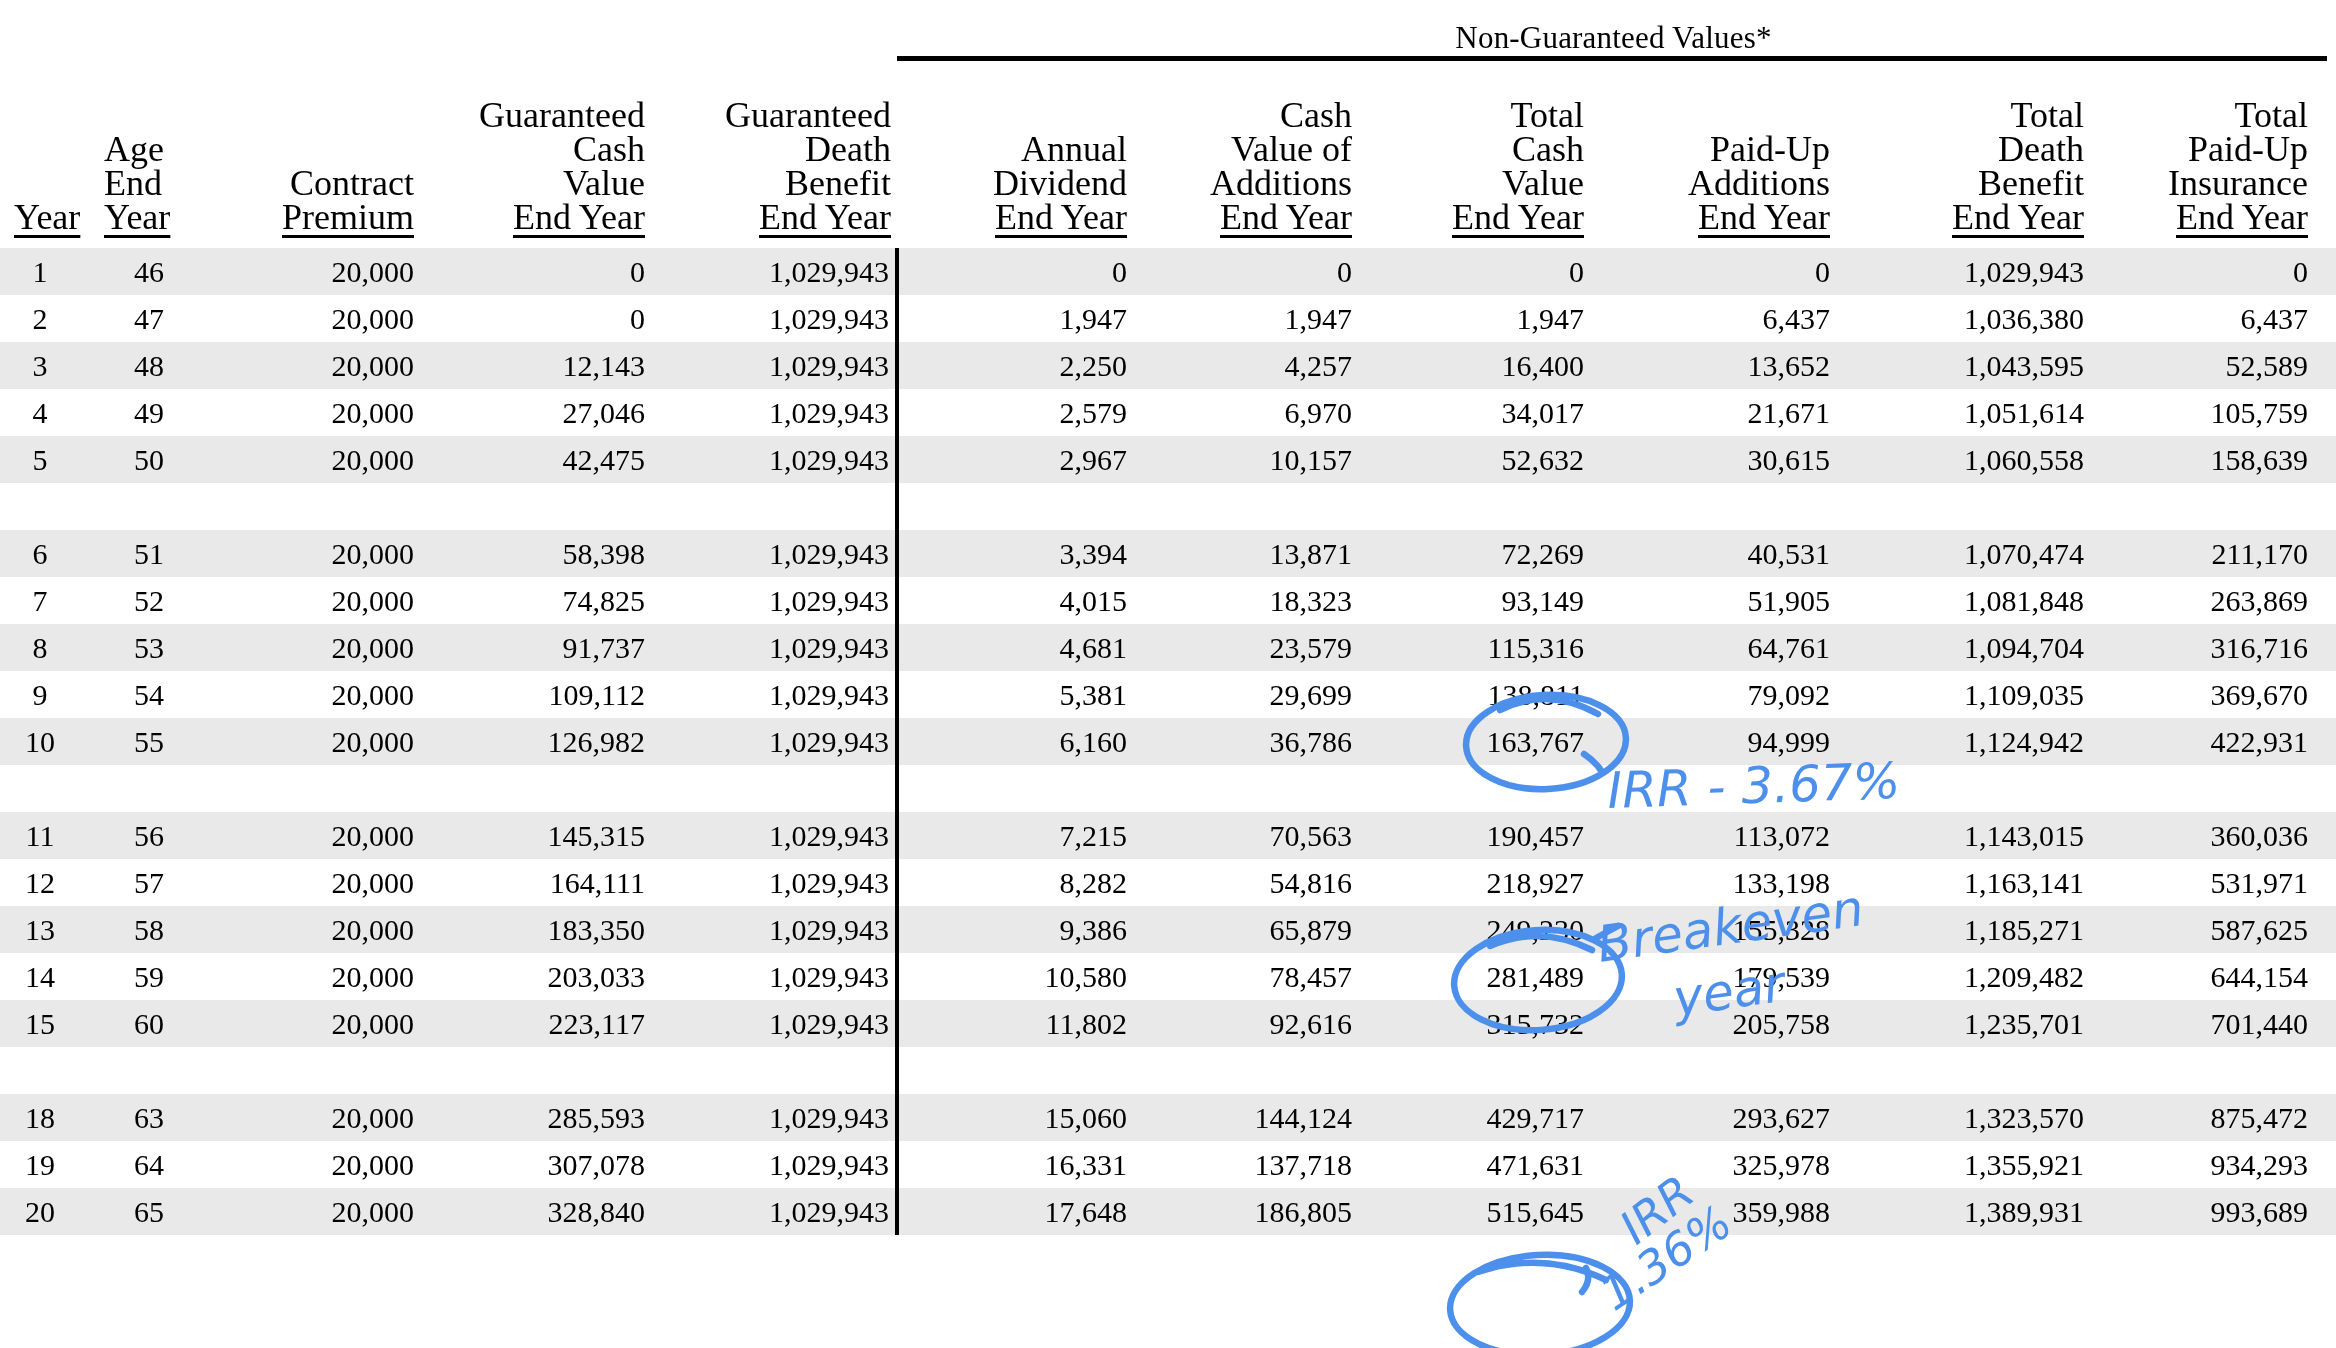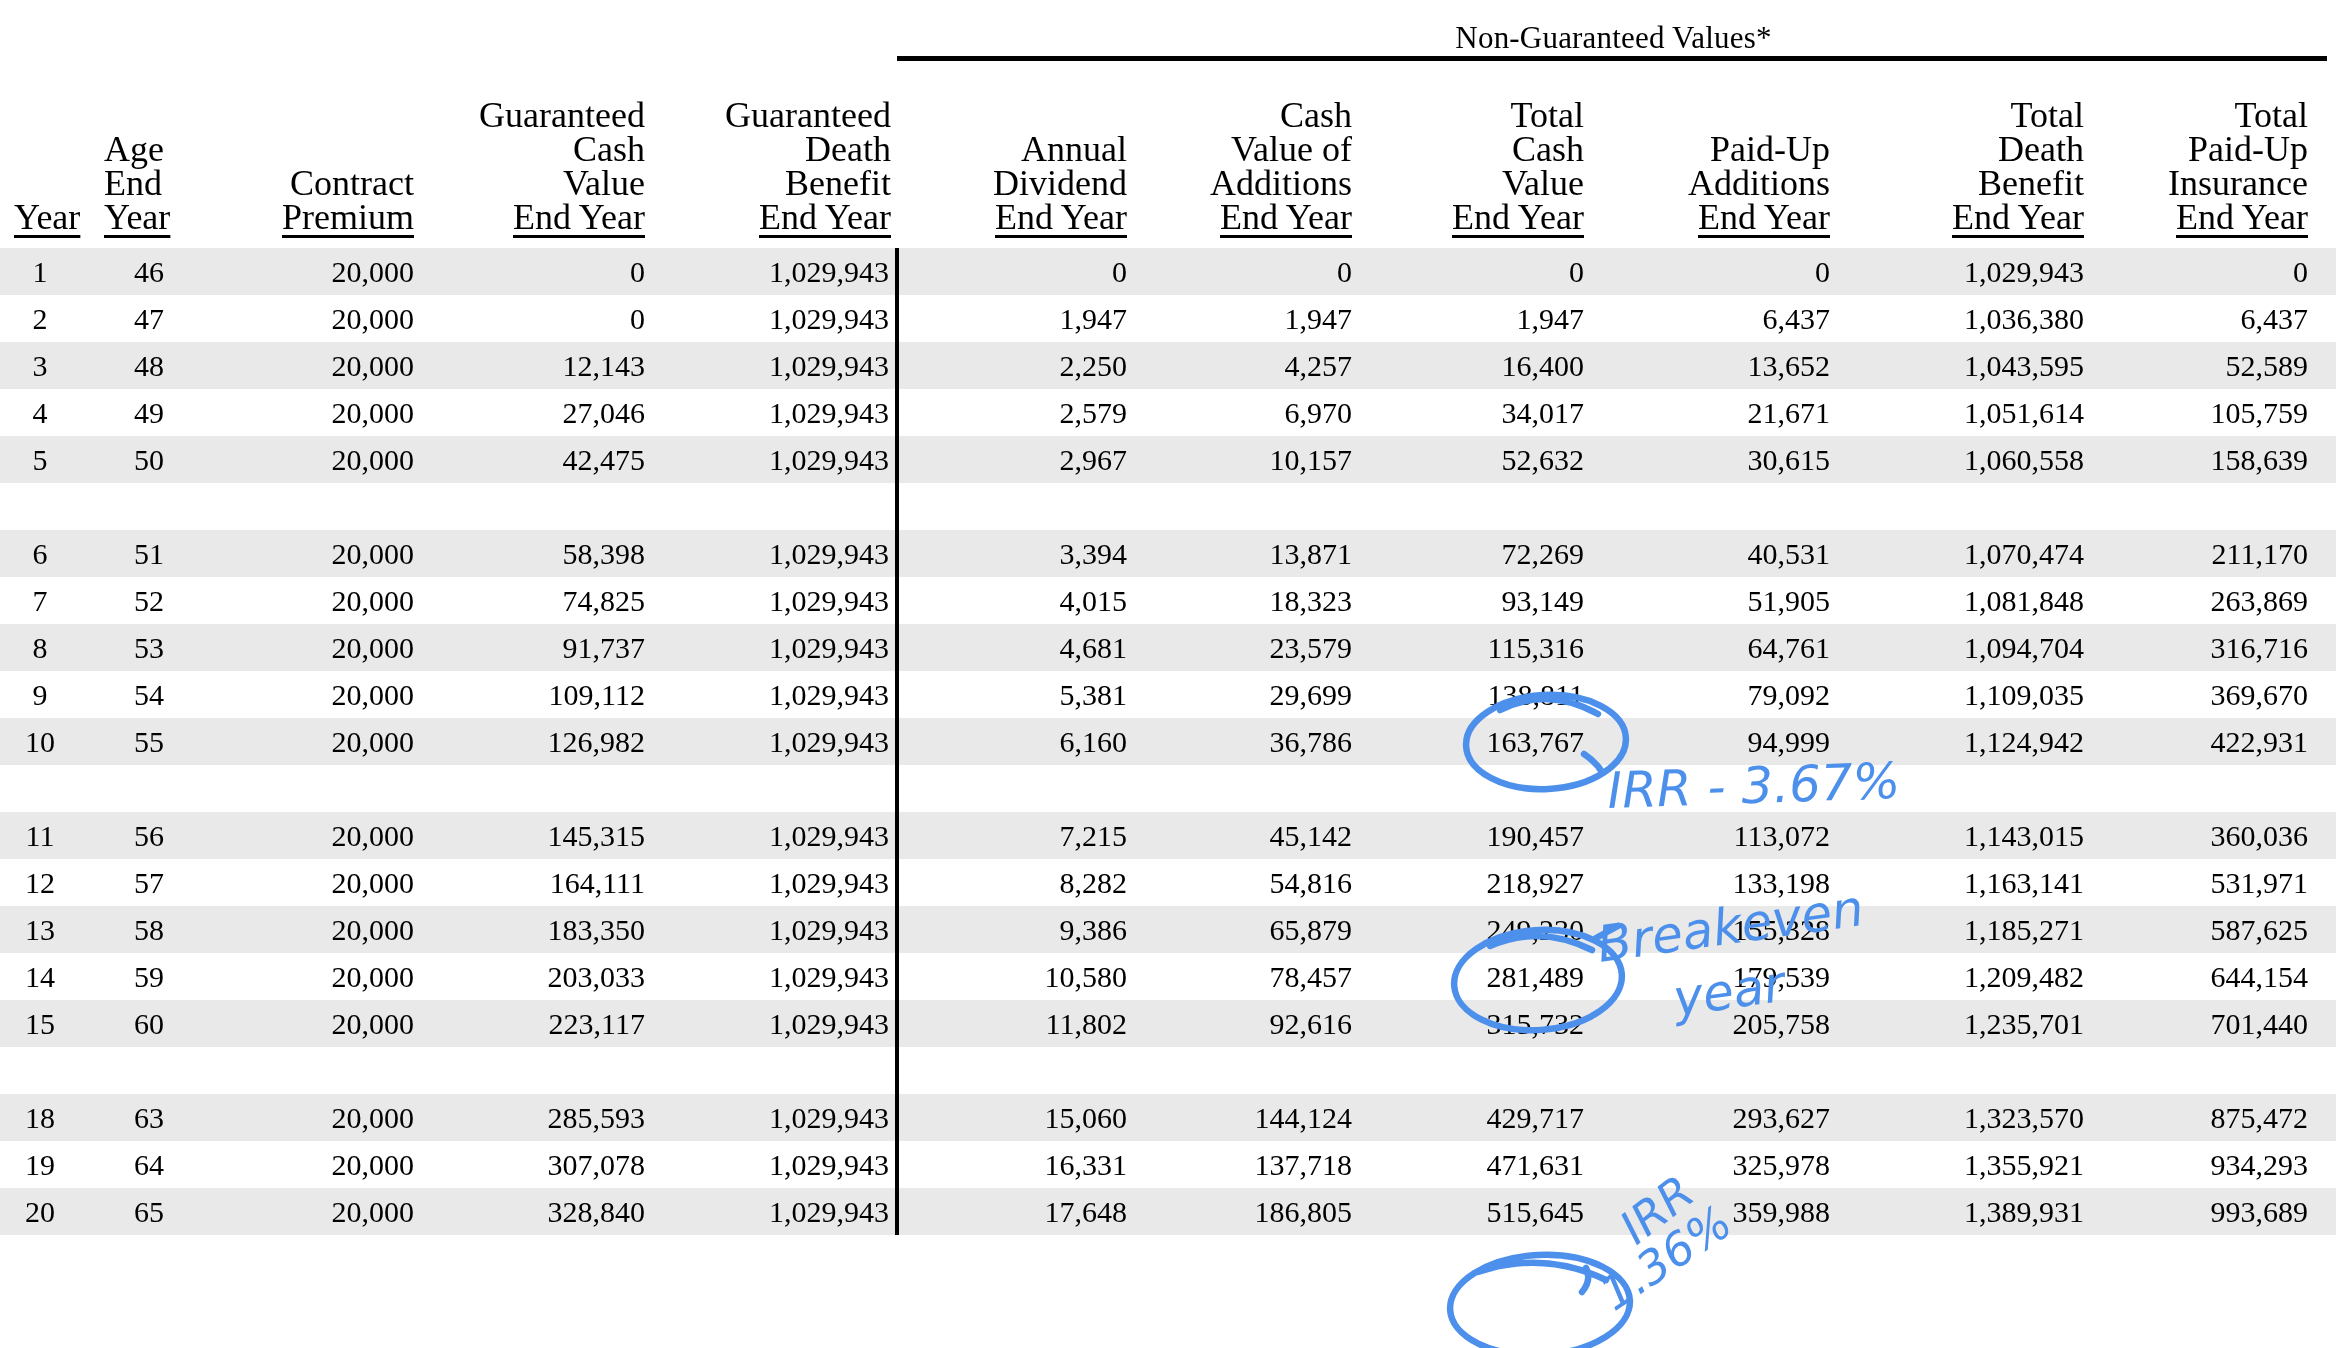--- a/index.html
+++ b/index.html
@@ -289,21 +289,21 @@
           <td class="c9"></td>
           <td class="c10"></td>
         </tr>
         <tr class="stripe">
           <td class="c0">11</td>
           <td class="c1">56</td>
           <td class="c2">20,000</td>
           <td class="c3">145,315</td>
           <td class="c4">1,029,943</td>
           <td class="c5 divider">7,215</td>
-          <td class="c6">45,142</td>
+          <td class="c6">70,563</td>
           <td class="c7">190,457</td>
           <td class="c8">113,072</td>
           <td class="c9">1,143,015</td>
           <td class="c10">360,036</td>
         </tr>
         <tr>
           <td class="c0">12</td>
           <td class="c1">57</td>
           <td class="c2">20,000</td>
           <td class="c3">164,111</td>

